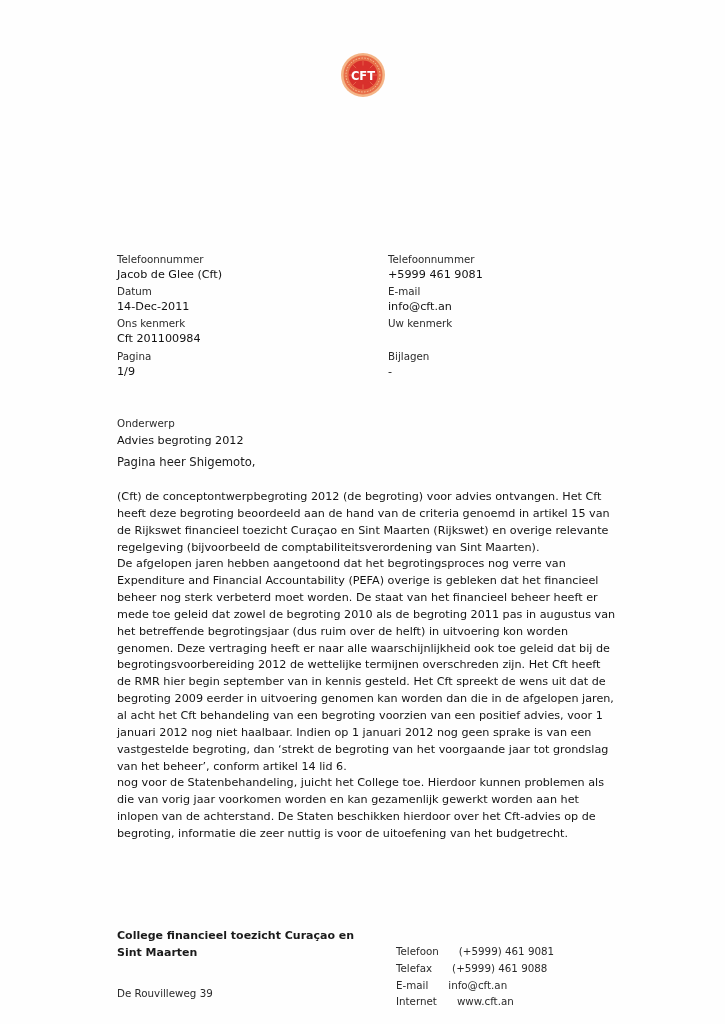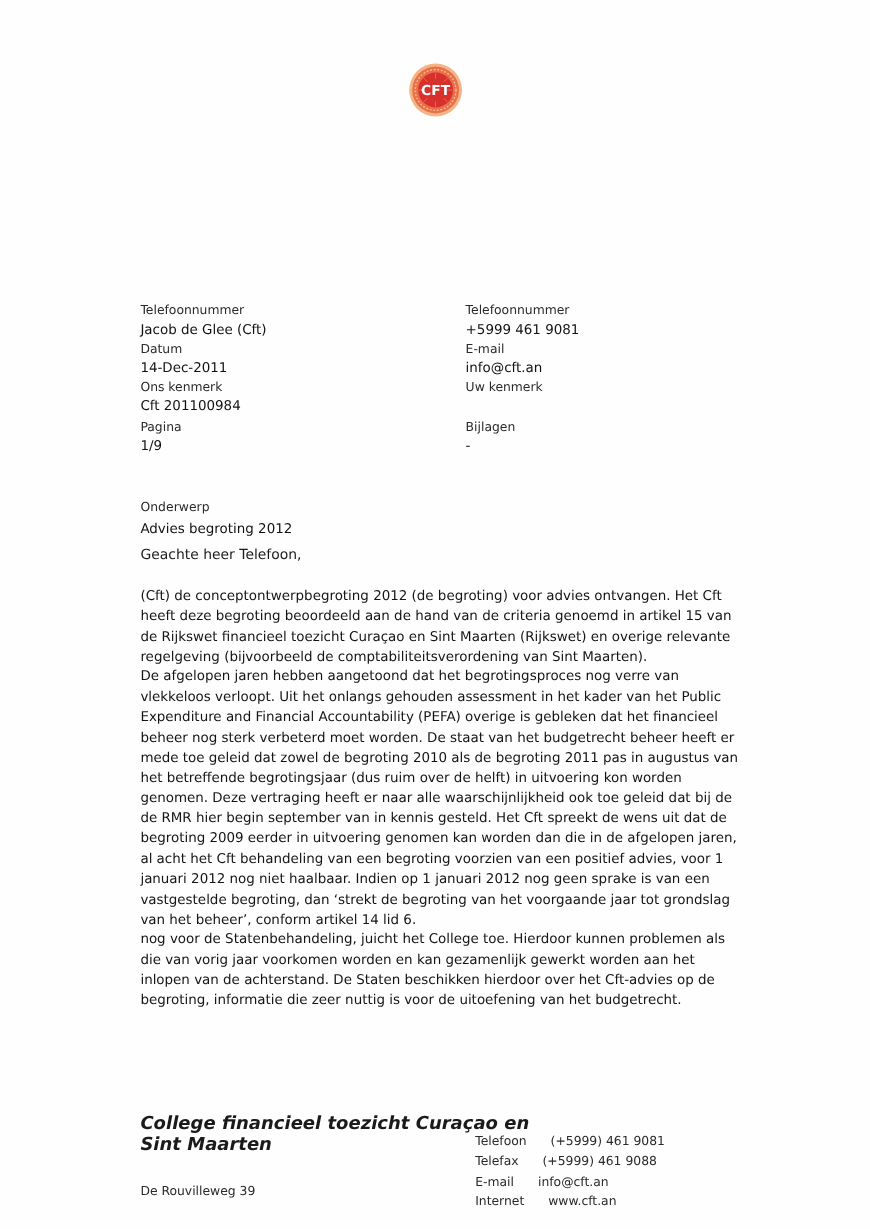--- a/index.html
+++ b/index.html
@@ -69,23 +69,22 @@
     white-space: nowrap;
     height: 16.85px;
   }
   .footer-left {
     left: 117px;
     top: 928px;
     line-height: 16.8px;
   }
   .footer-left .org {
     font-weight: bold;
-    font-size: 15px;
-    display: block;
-    font-style: italic;
+    font-size: 11px;
+    display: block;
   }
   .footer-left .addr {
     font-size: 10.3px;
     display: block;
     color: #2a2a2a;
     margin-top: 23px;
   }
   .footer-right {
     left: 396px;
     top: 943px;
@@ -143,34 +142,34 @@
     <span class="val"></span>
     <span class="lbl">Bijlagen</span>
     <span class="val">-</span>
   </div>
 
   <div class="abs subject">
     <div class="small">Onderwerp</div>
     <div class="value">Advies begroting 2012</div>
   </div>
 
-  <div class="abs salutation">Geachte heer Telefoon,</div>
+  <div class="abs salutation">Pagina heer Shigemoto,</div>
 
   <div class="body-text">
     <span class="line">(Cft) de conceptontwerpbegroting 2012 (de begroting) voor advies ontvangen. Het Cft</span>
     <span class="line">heeft deze begroting beoordeeld aan de hand van de criteria genoemd in artikel 15 van</span>
     <span class="line">de Rijkswet financieel toezicht Curaçao en Sint Maarten (Rijkswet) en overige relevante</span>
     <span class="line">regelgeving (bijvoorbeeld de comptabiliteitsverordening van Sint Maarten).</span>
     <span class="line">De afgelopen jaren hebben aangetoond dat het begrotingsproces nog verre van</span>
-    <span class="line">vlekkeloos verloopt. Uit het onlangs gehouden assessment in het kader van het Public</span>
     <span class="line">Expenditure and Financial Accountability (PEFA) overige is gebleken dat het financieel</span>
-    <span class="line">beheer nog sterk verbeterd moet worden. De staat van het budgetrecht beheer heeft er</span>
+    <span class="line">beheer nog sterk verbeterd moet worden. De staat van het financieel beheer heeft er</span>
     <span class="line">mede toe geleid dat zowel de begroting 2010 als de begroting 2011 pas in augustus van</span>
     <span class="line">het betreffende begrotingsjaar (dus ruim over de helft) in uitvoering kon worden</span>
     <span class="line">genomen. Deze vertraging heeft er naar alle waarschijnlijkheid ook toe geleid dat bij de</span>
+    <span class="line">begrotingsvoorbereiding 2012 de wettelijke termijnen overschreden zijn. Het Cft heeft</span>
     <span class="line">de RMR hier begin september van in kennis gesteld. Het Cft spreekt de wens uit dat de</span>
     <span class="line">begroting 2009 eerder in uitvoering genomen kan worden dan die in de afgelopen jaren,</span>
     <span class="line">al acht het Cft behandeling van een begroting voorzien van een positief advies, voor 1</span>
     <span class="line">januari 2012 nog niet haalbaar. Indien op 1 januari 2012 nog geen sprake is van een</span>
     <span class="line">vastgestelde begroting, dan ‘strekt de begroting van het voorgaande jaar tot grondslag</span>
     <span class="line">van het beheer’, conform artikel 14 lid 6.</span>
     <span class="line">nog voor de Statenbehandeling, juicht het College toe. Hierdoor kunnen problemen als</span>
     <span class="line">die van vorig jaar voorkomen worden en kan gezamenlijk gewerkt worden aan het</span>
     <span class="line">inlopen van de achterstand. De Staten beschikken hierdoor over het Cft-advies op de</span>
     <span class="line">begroting, informatie die zeer nuttig is voor de uitoefening van het budgetrecht.</span>

